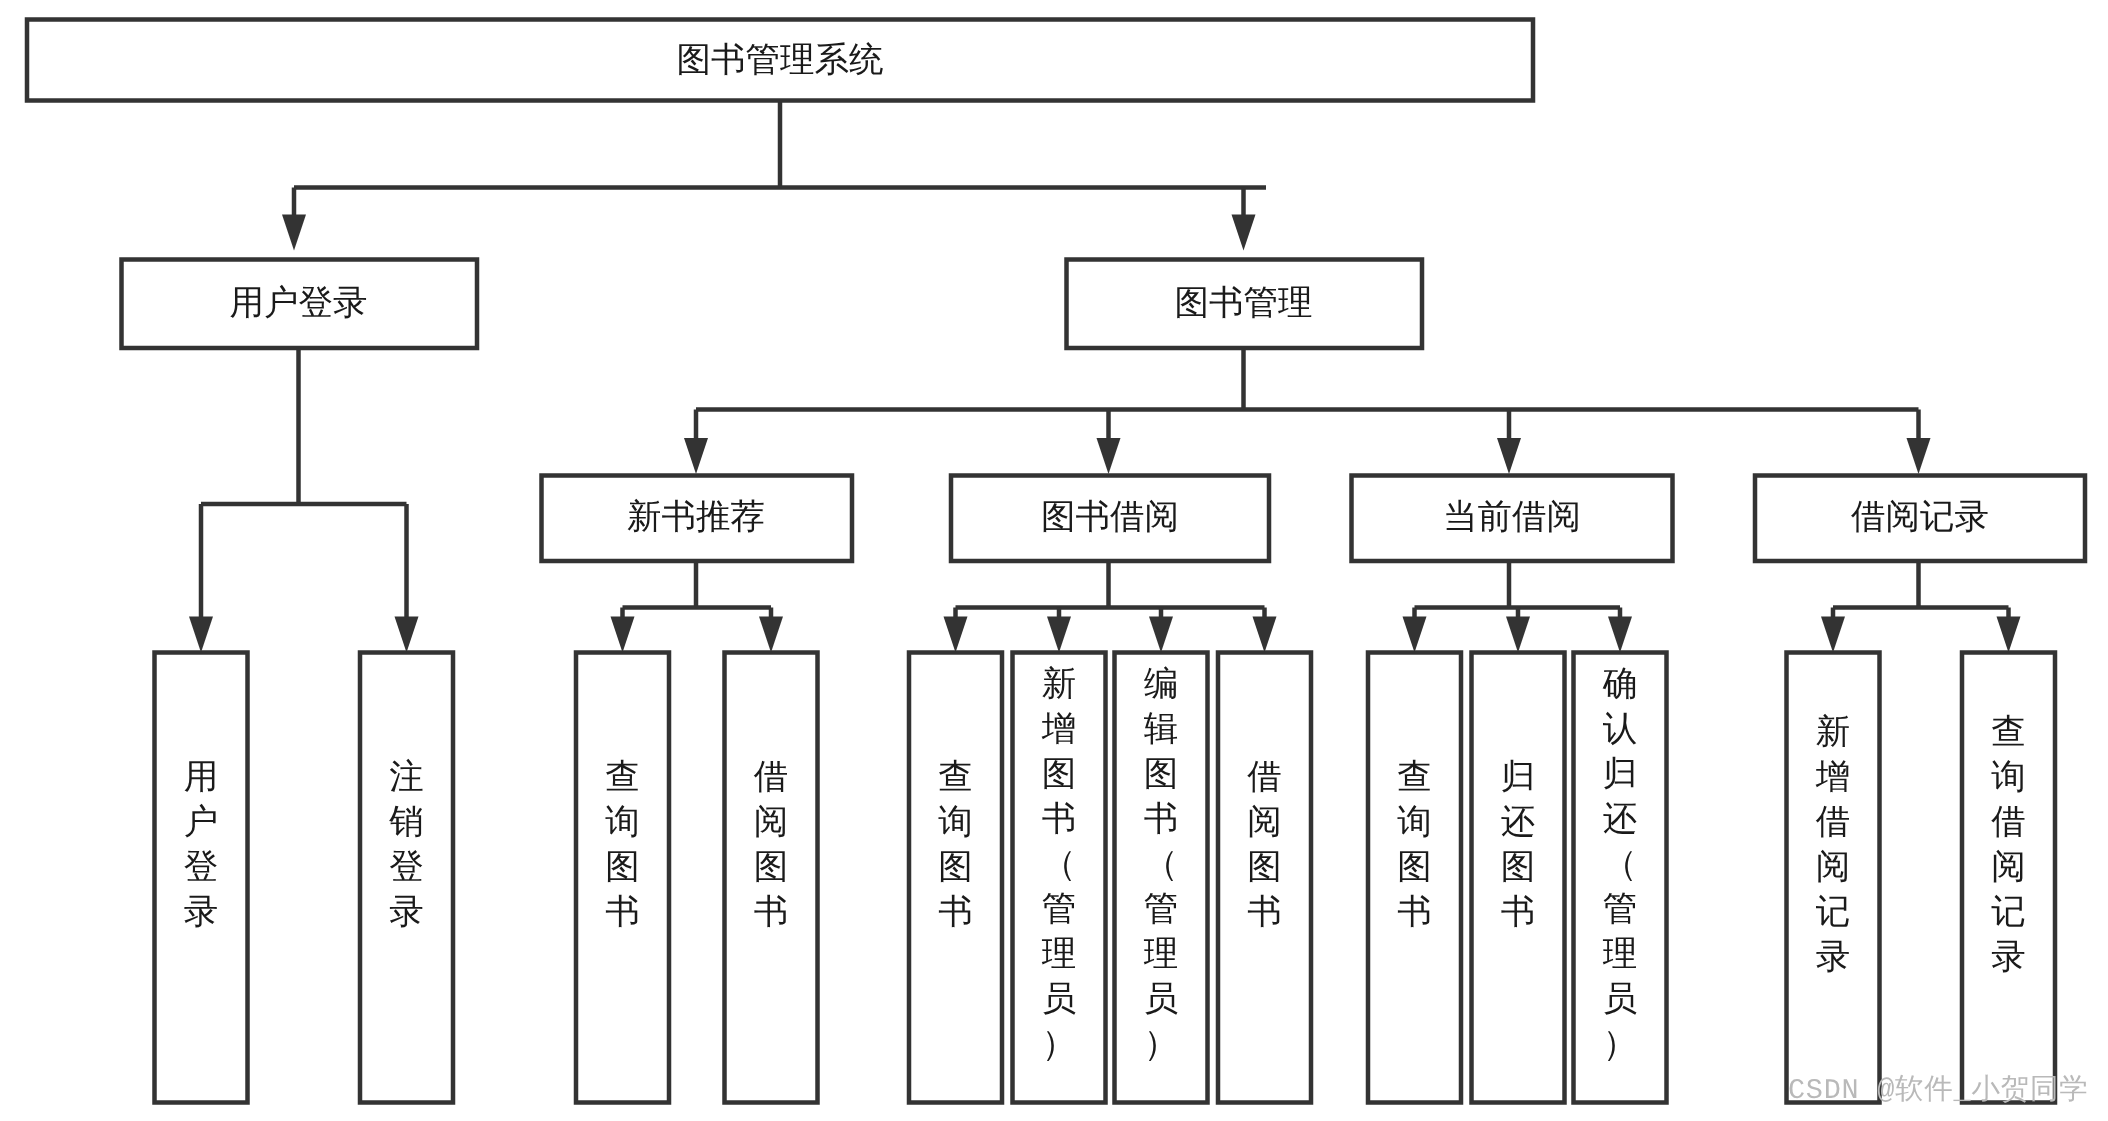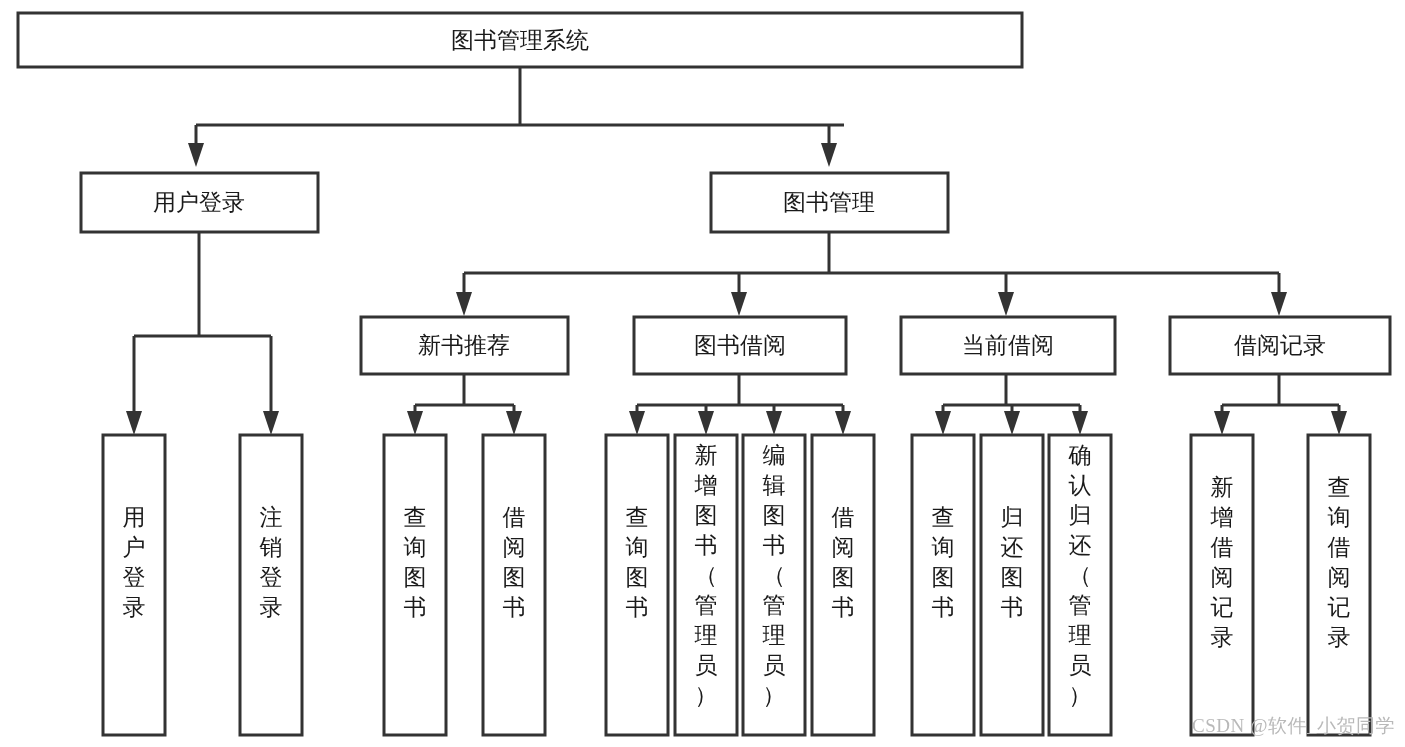--- a/index.html
+++ b/index.html
@@ -51,21 +51,21 @@
     dominant-baseline: middle;
   }
   .node-label-v {
     font-family: "DejaVu Sans", "Liberation Sans", sans-serif;
     font-size: 23px;
     fill: #1a1a1a;
     text-anchor: middle;
   }
   .watermark-text {
     position: absolute;
-    font-family: Liberation Serif, serif;
+    font-family: Liberation Mono, monospace;
     font-size: 19px;
     color: #b9b9b9;
     white-space: nowrap;
     left: 1192px;
     top: 713px;
     letter-spacing: 0.5px;
   }
 </style>
 </head>
 <body>

